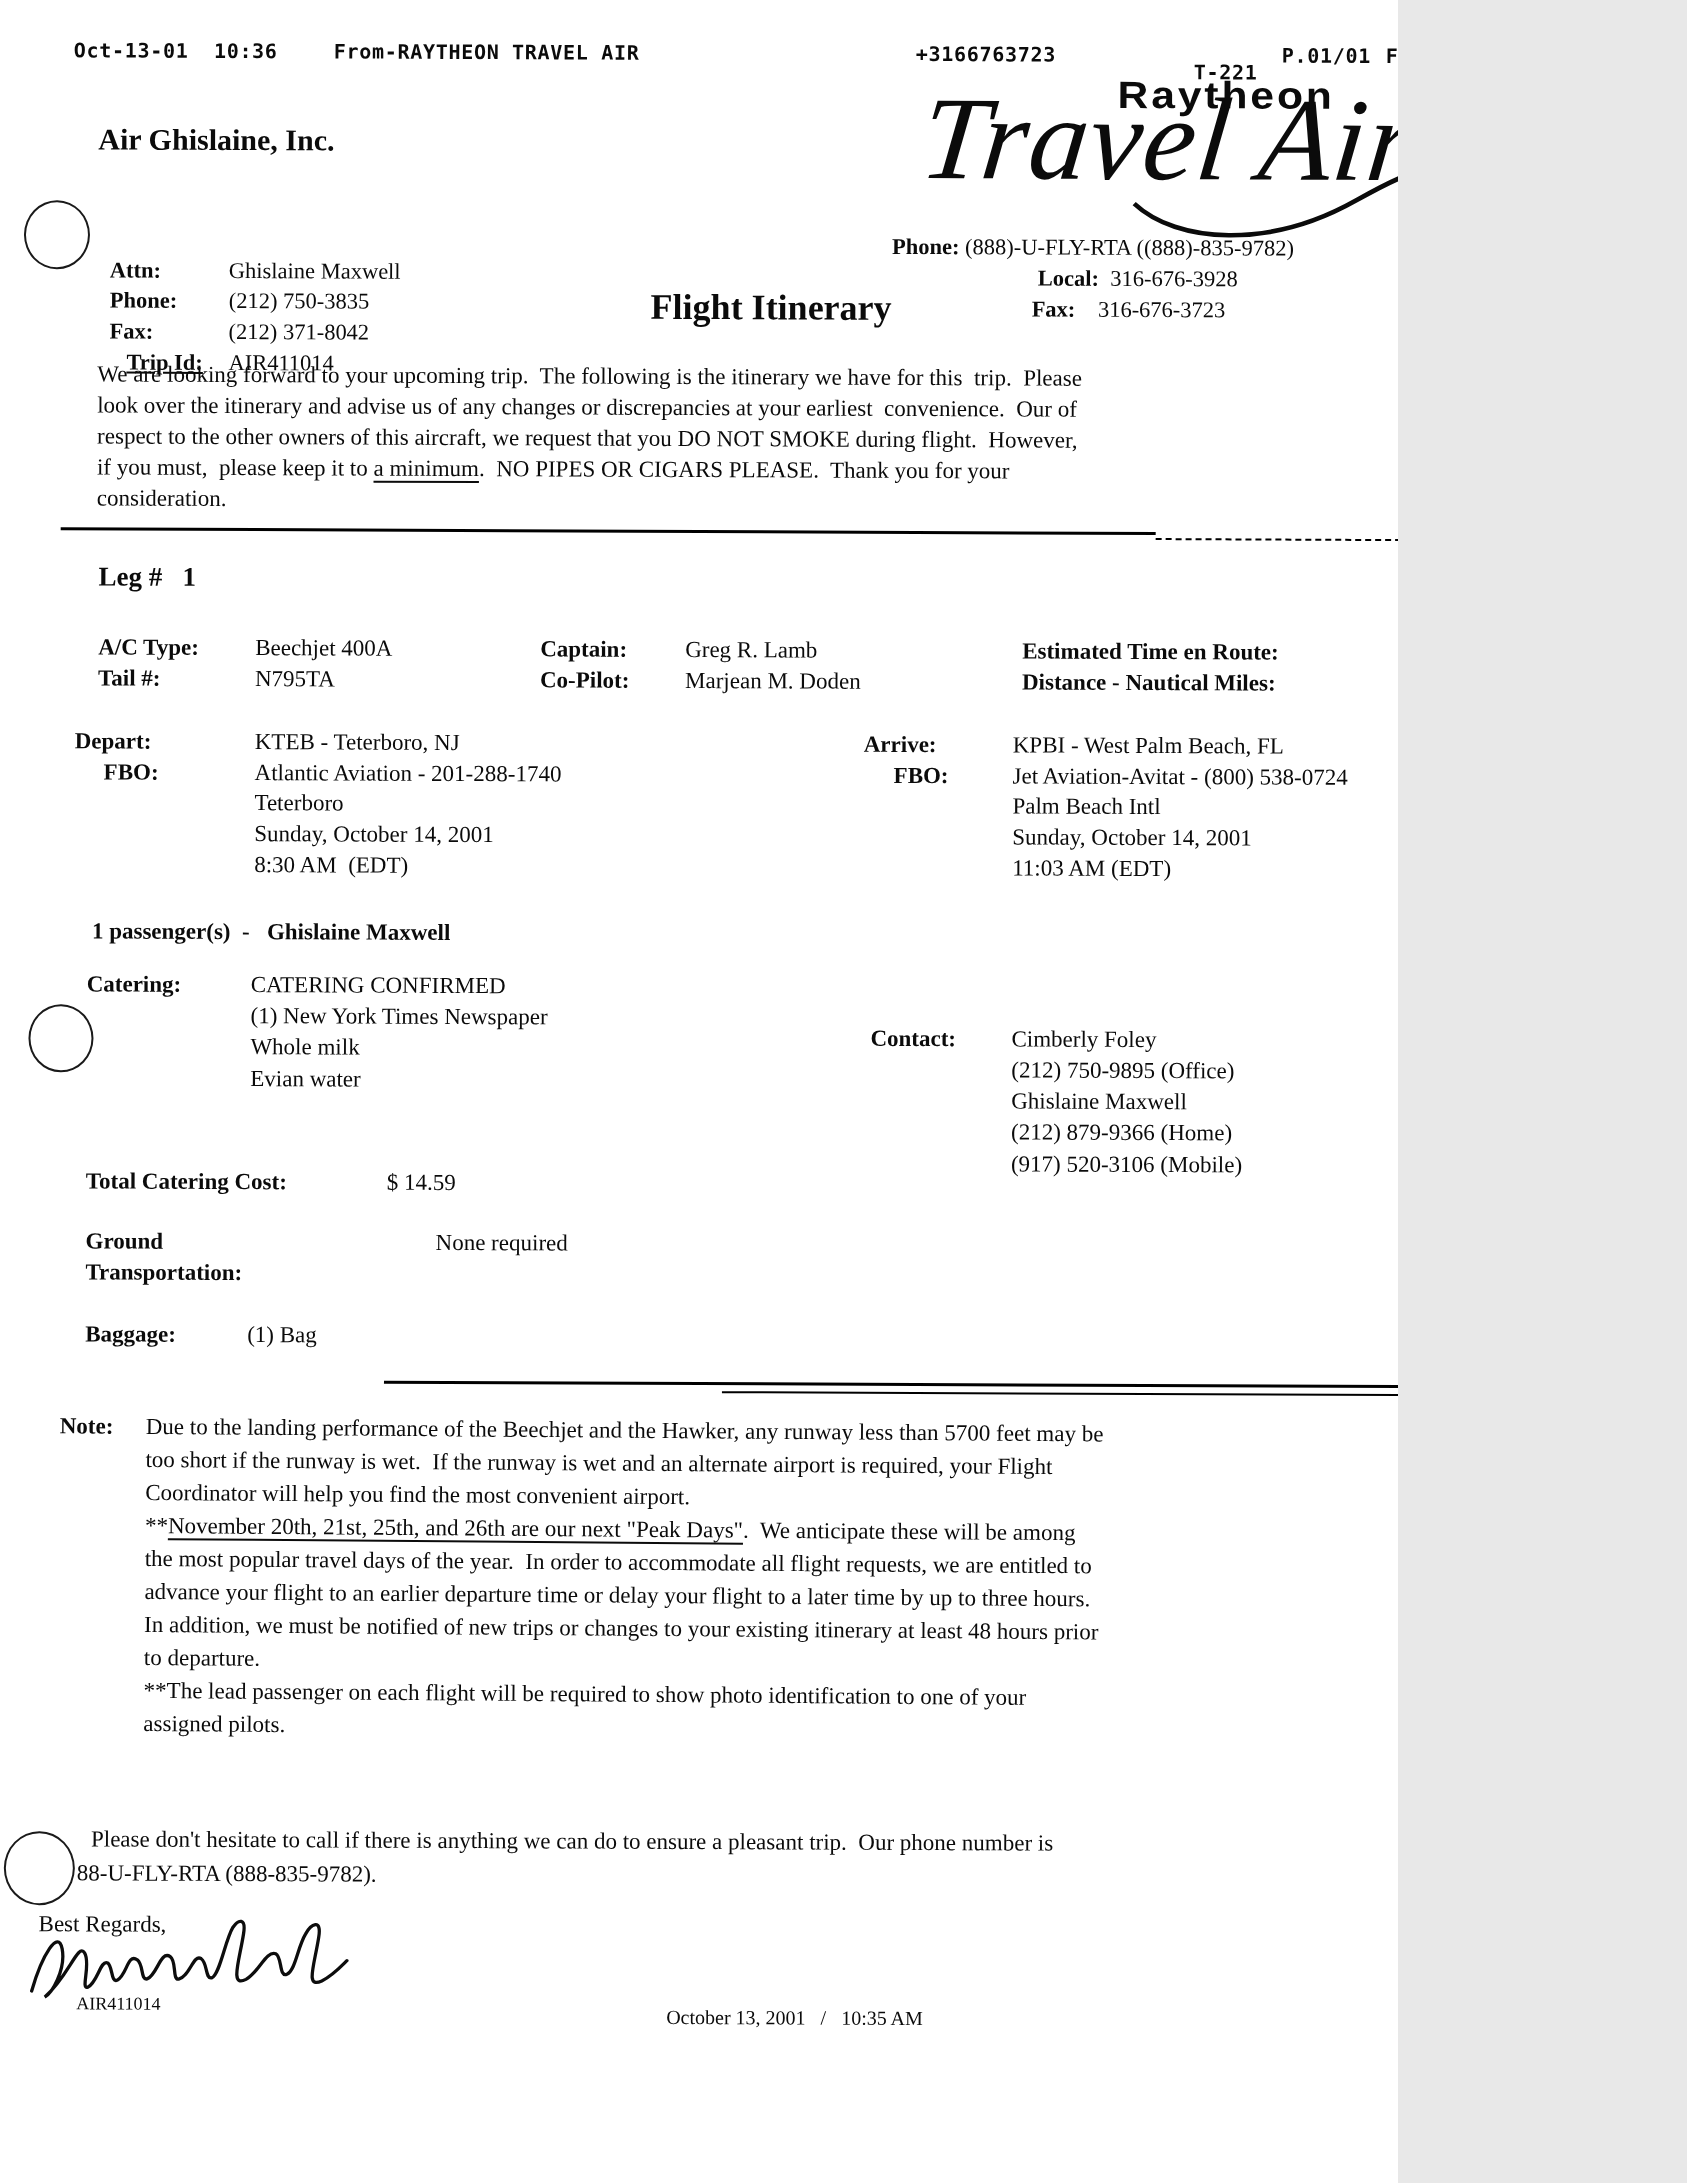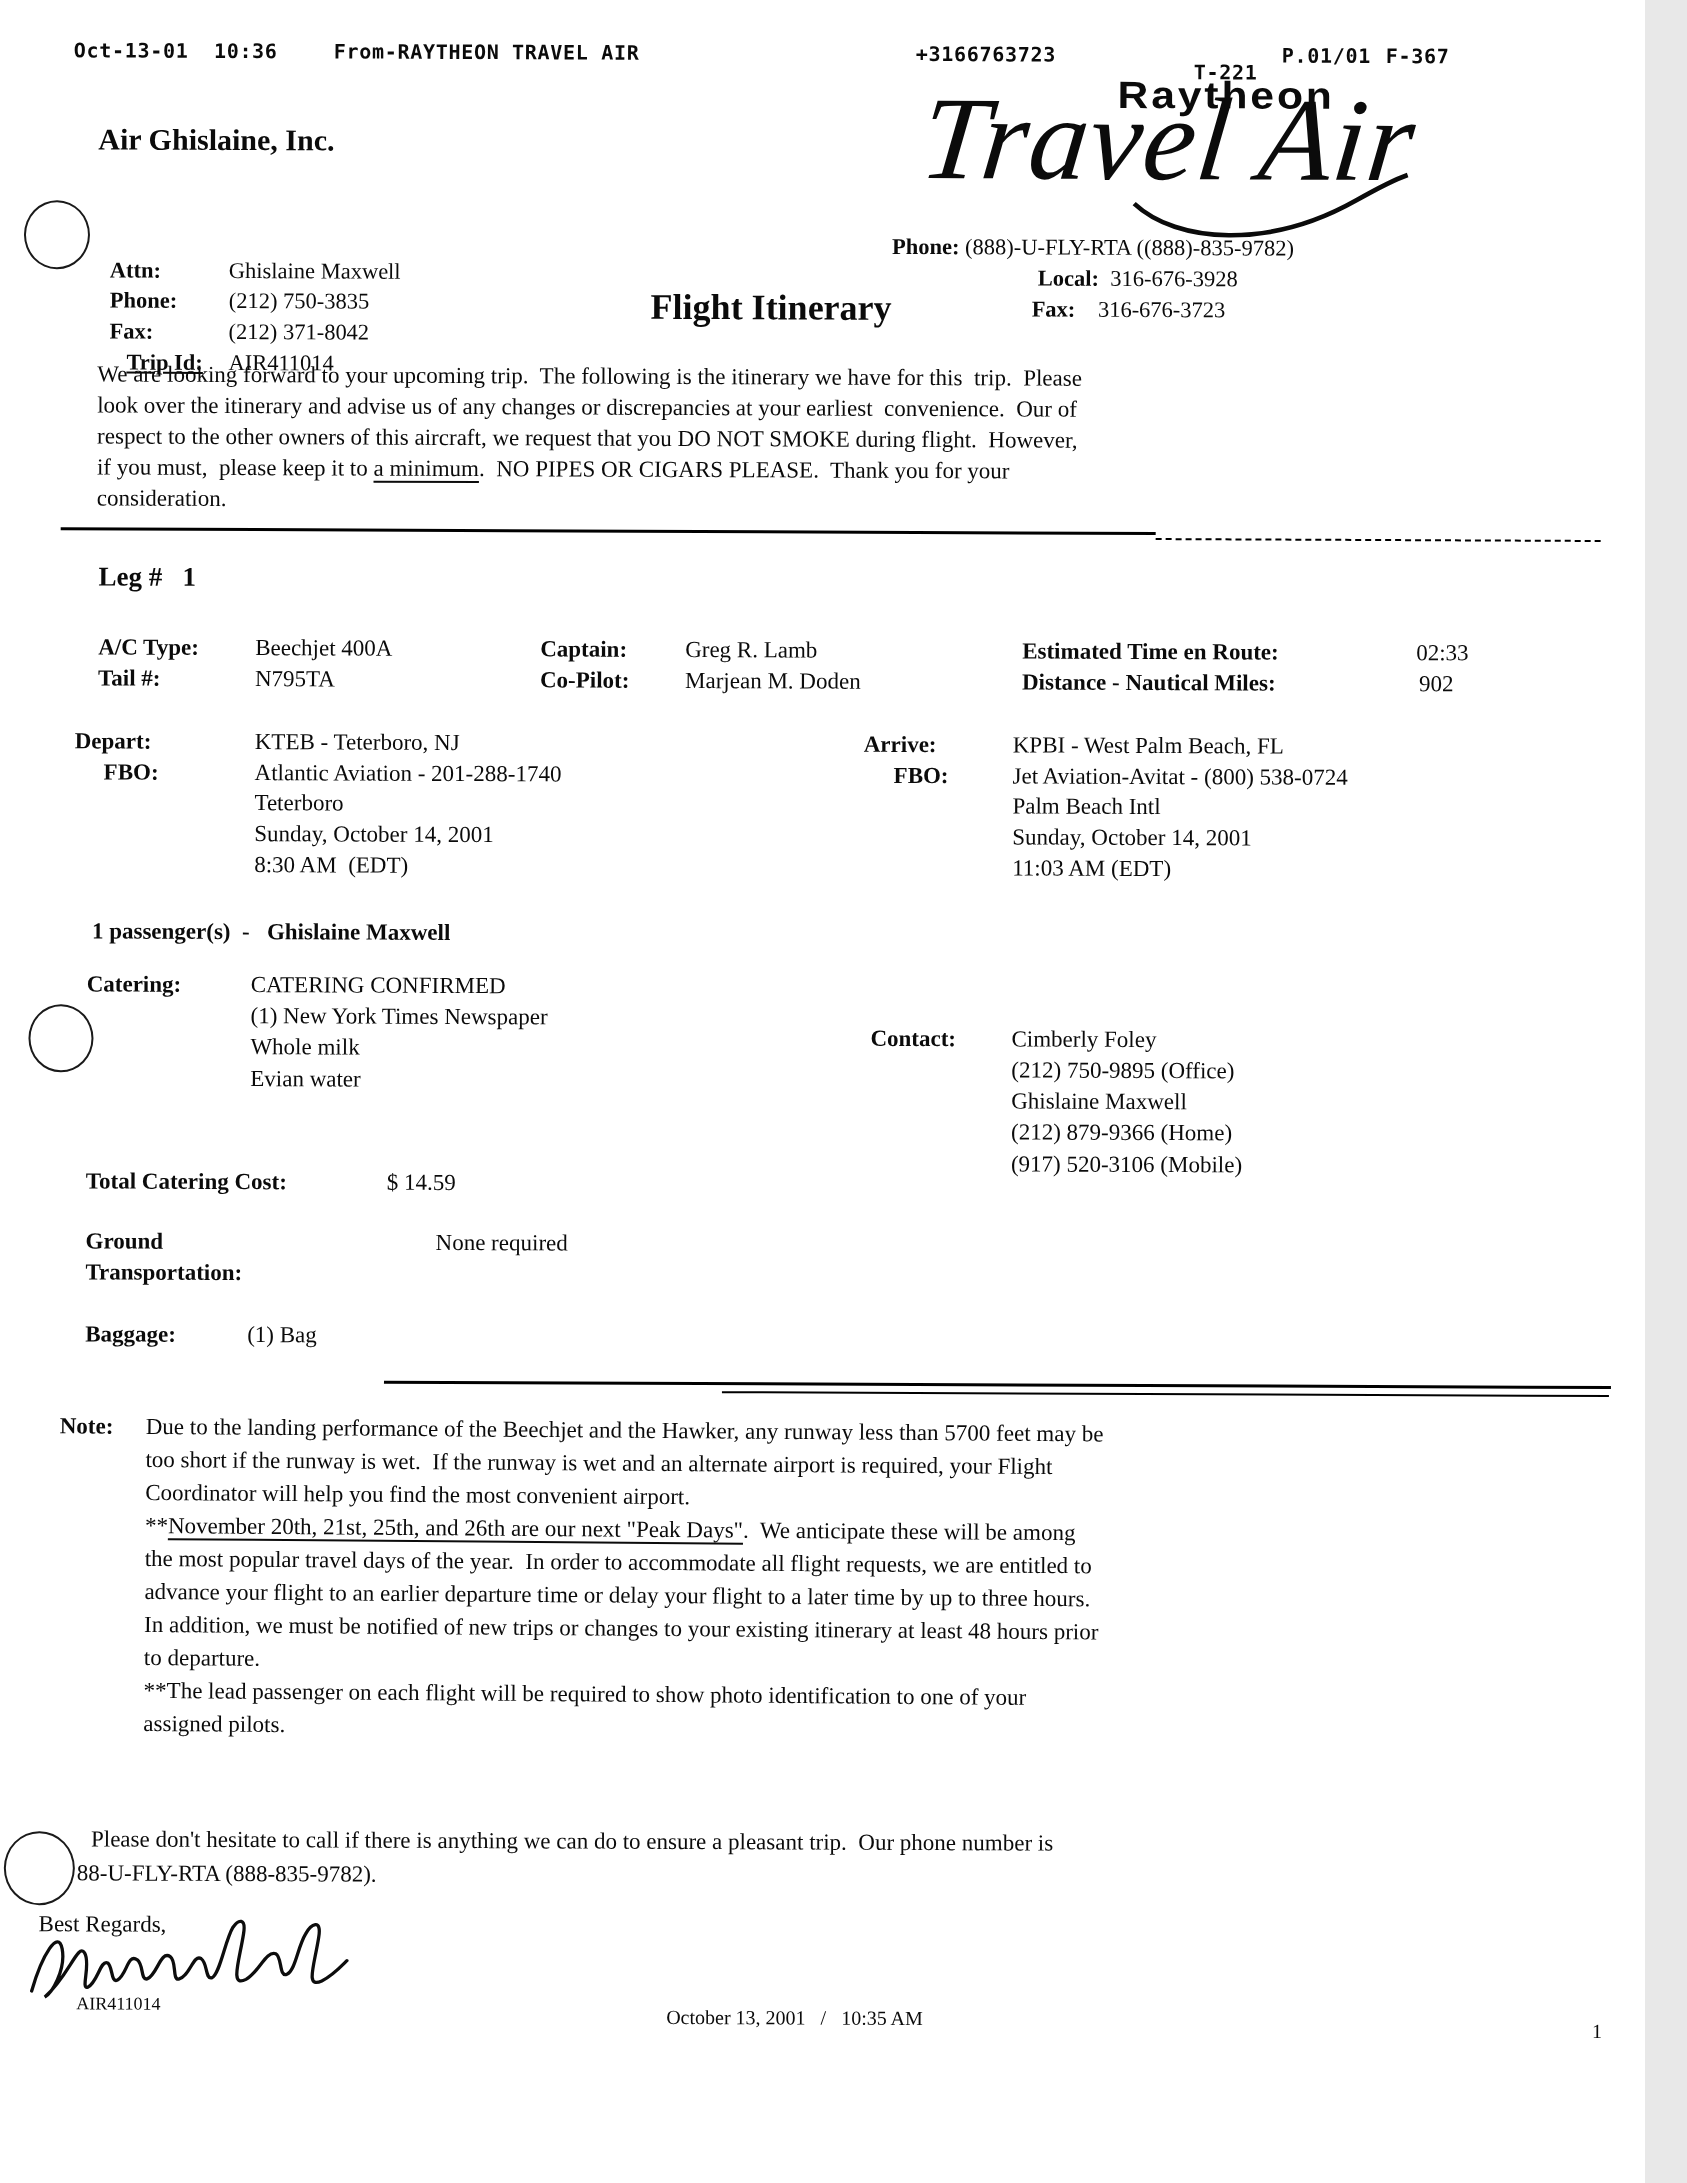--- a/index.html
+++ b/index.html
@@ -1,16 +1,16 @@
 <!DOCTYPE html>
 <html style="font-size:10.6px"><head>
 <meta charset="utf-8">
 <style>
   html,body{margin:0;padding:0;background:#e8e8e8;}
-  .page{position:relative;width:1645px;height:2183px;background:#ffffff;overflow:hidden;
+  .page{position:relative;width:1398px;height:2183px;background:#ffffff;overflow:hidden;
         font-family:"Liberation Serif",serif;color:#0b0b0b;}
   .skew{position:absolute;left:0;top:0;width:1687px;height:2183px;transform:rotate(0.25deg);transform-origin:0 0;}
   .abs{position:absolute;white-space:pre;}
   .mono{font-family:"DejaVu Sans Mono",monospace;font-size:20px;font-weight:700;letter-spacing:0.7px;}
   .b{font-weight:700;}
   .t35{font-size:23px;}
   .t34{font-size:22.5px;}
   .u{text-decoration:underline;text-decoration-thickness:2px;text-underline-offset:4.6px;}
   .hole{position:absolute;border:2px solid #1a1a1a;border-radius:50%;background:transparent;}
   .line{position:absolute;border-top:3.3px solid #000;}

